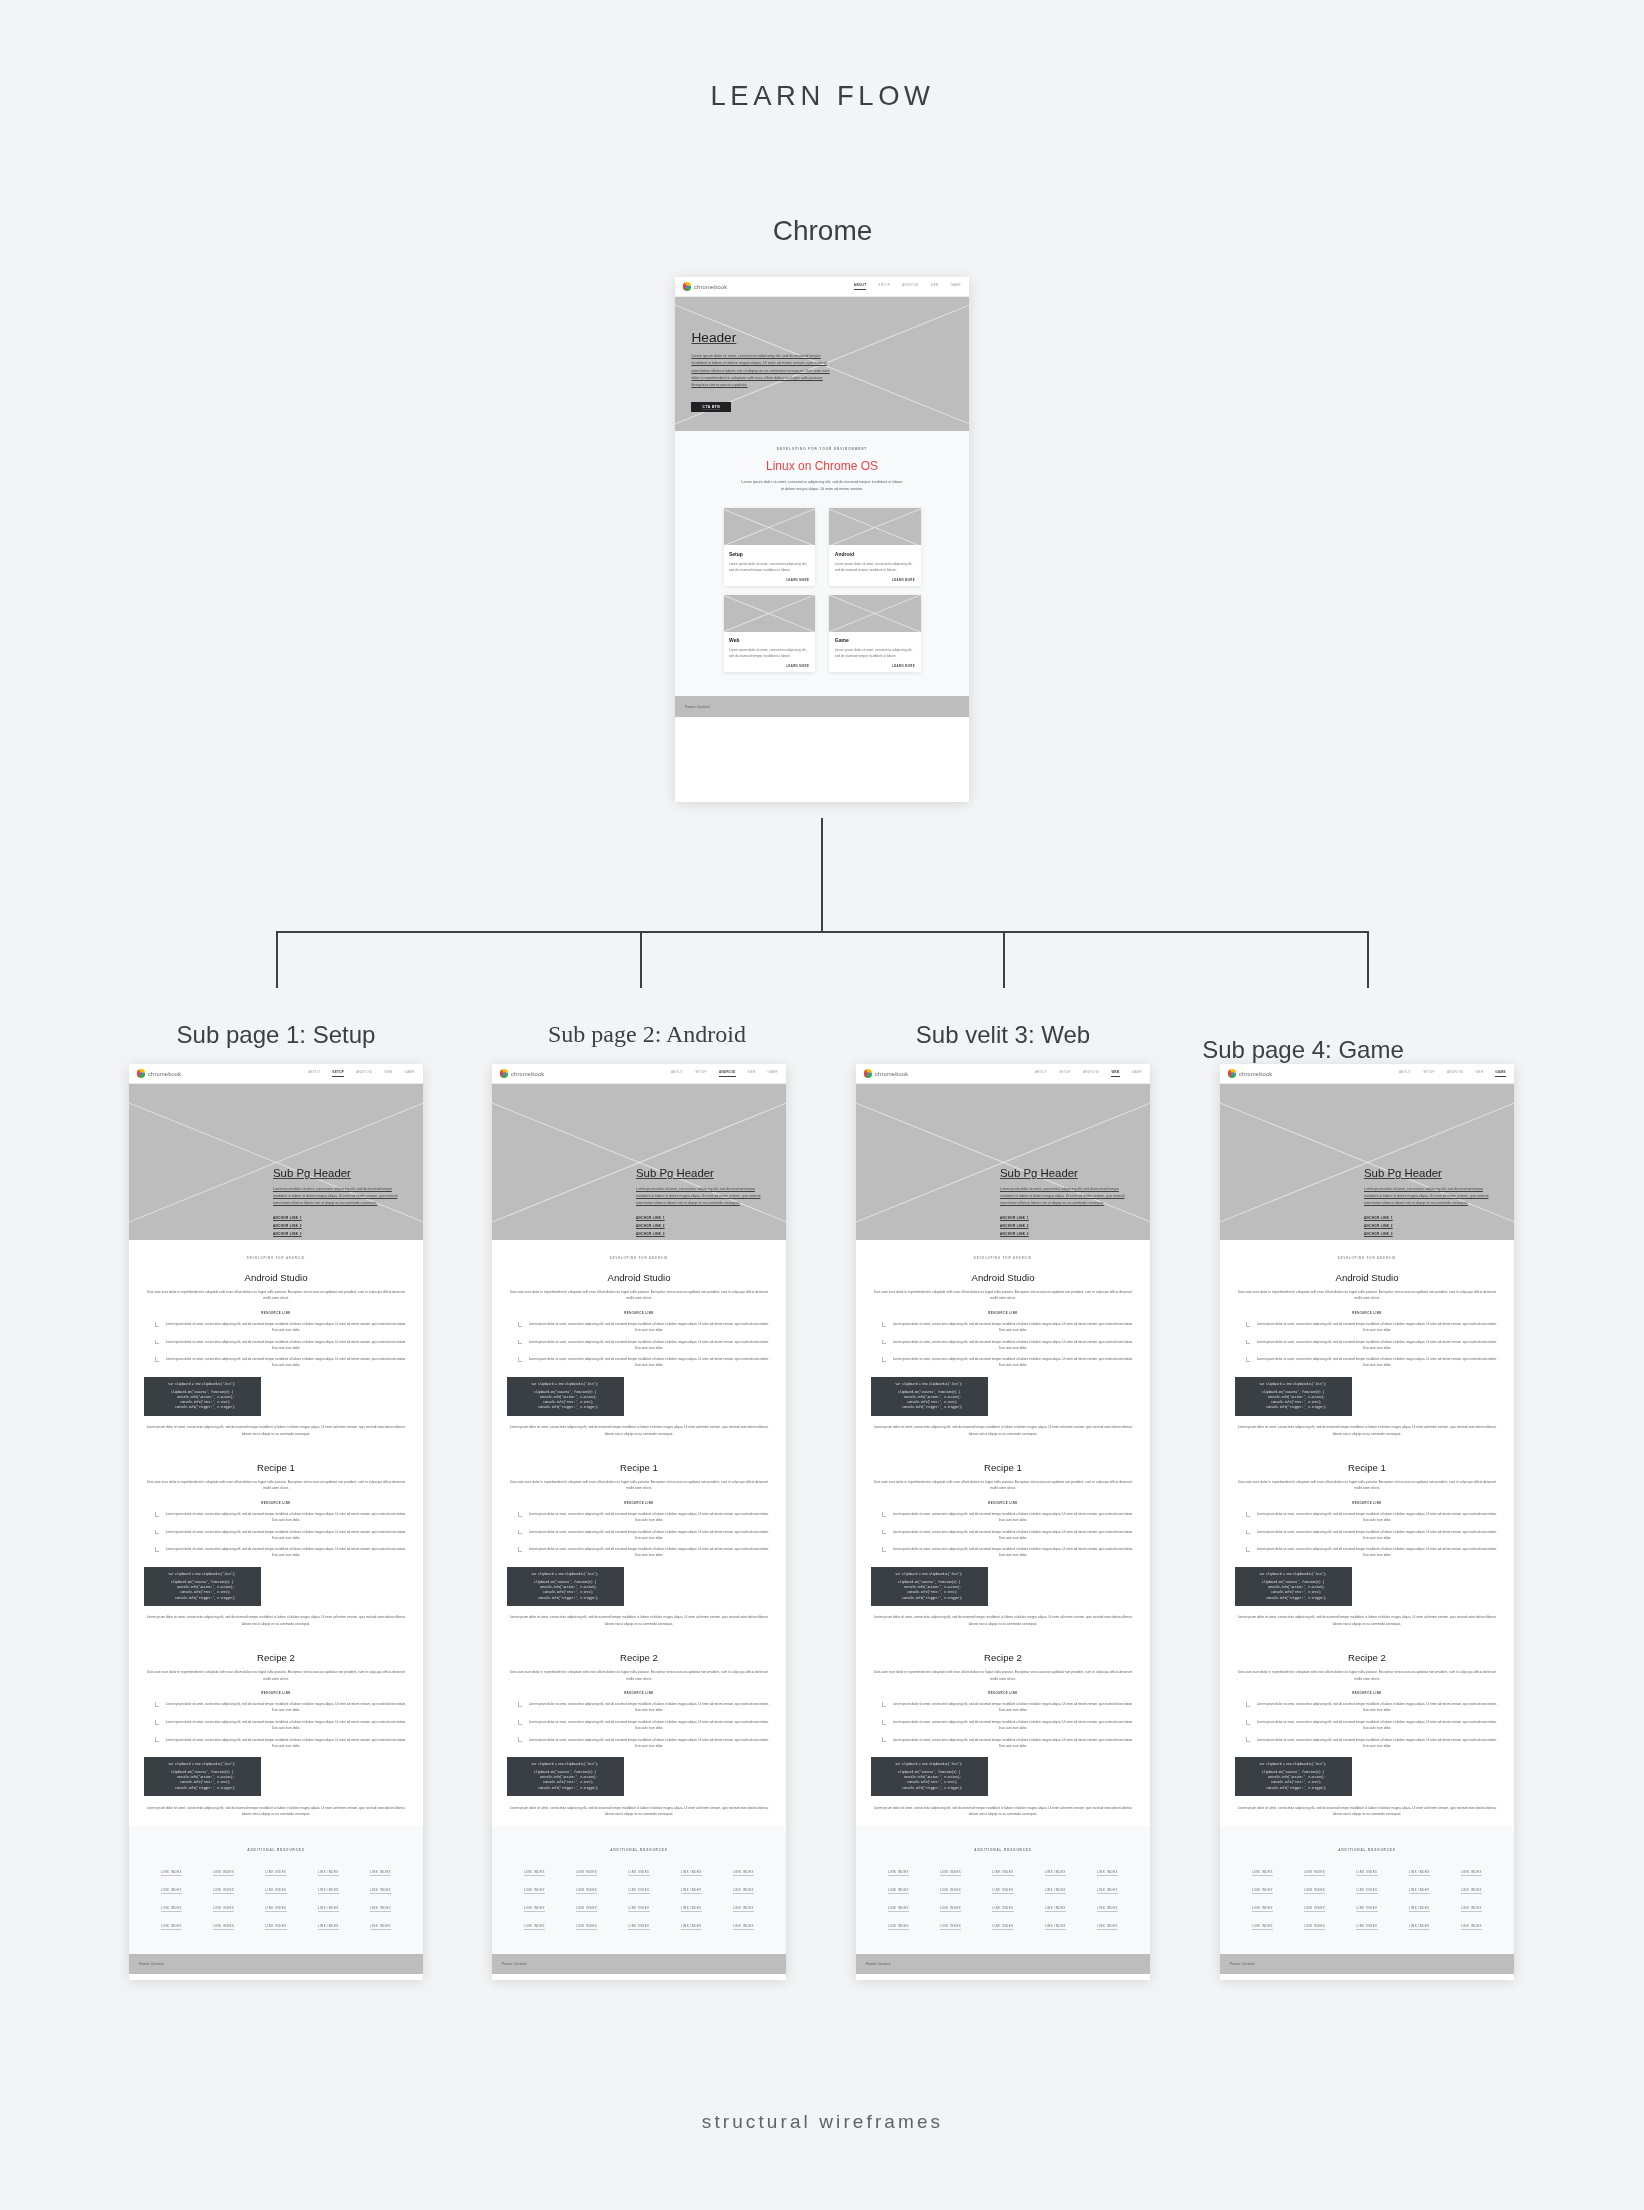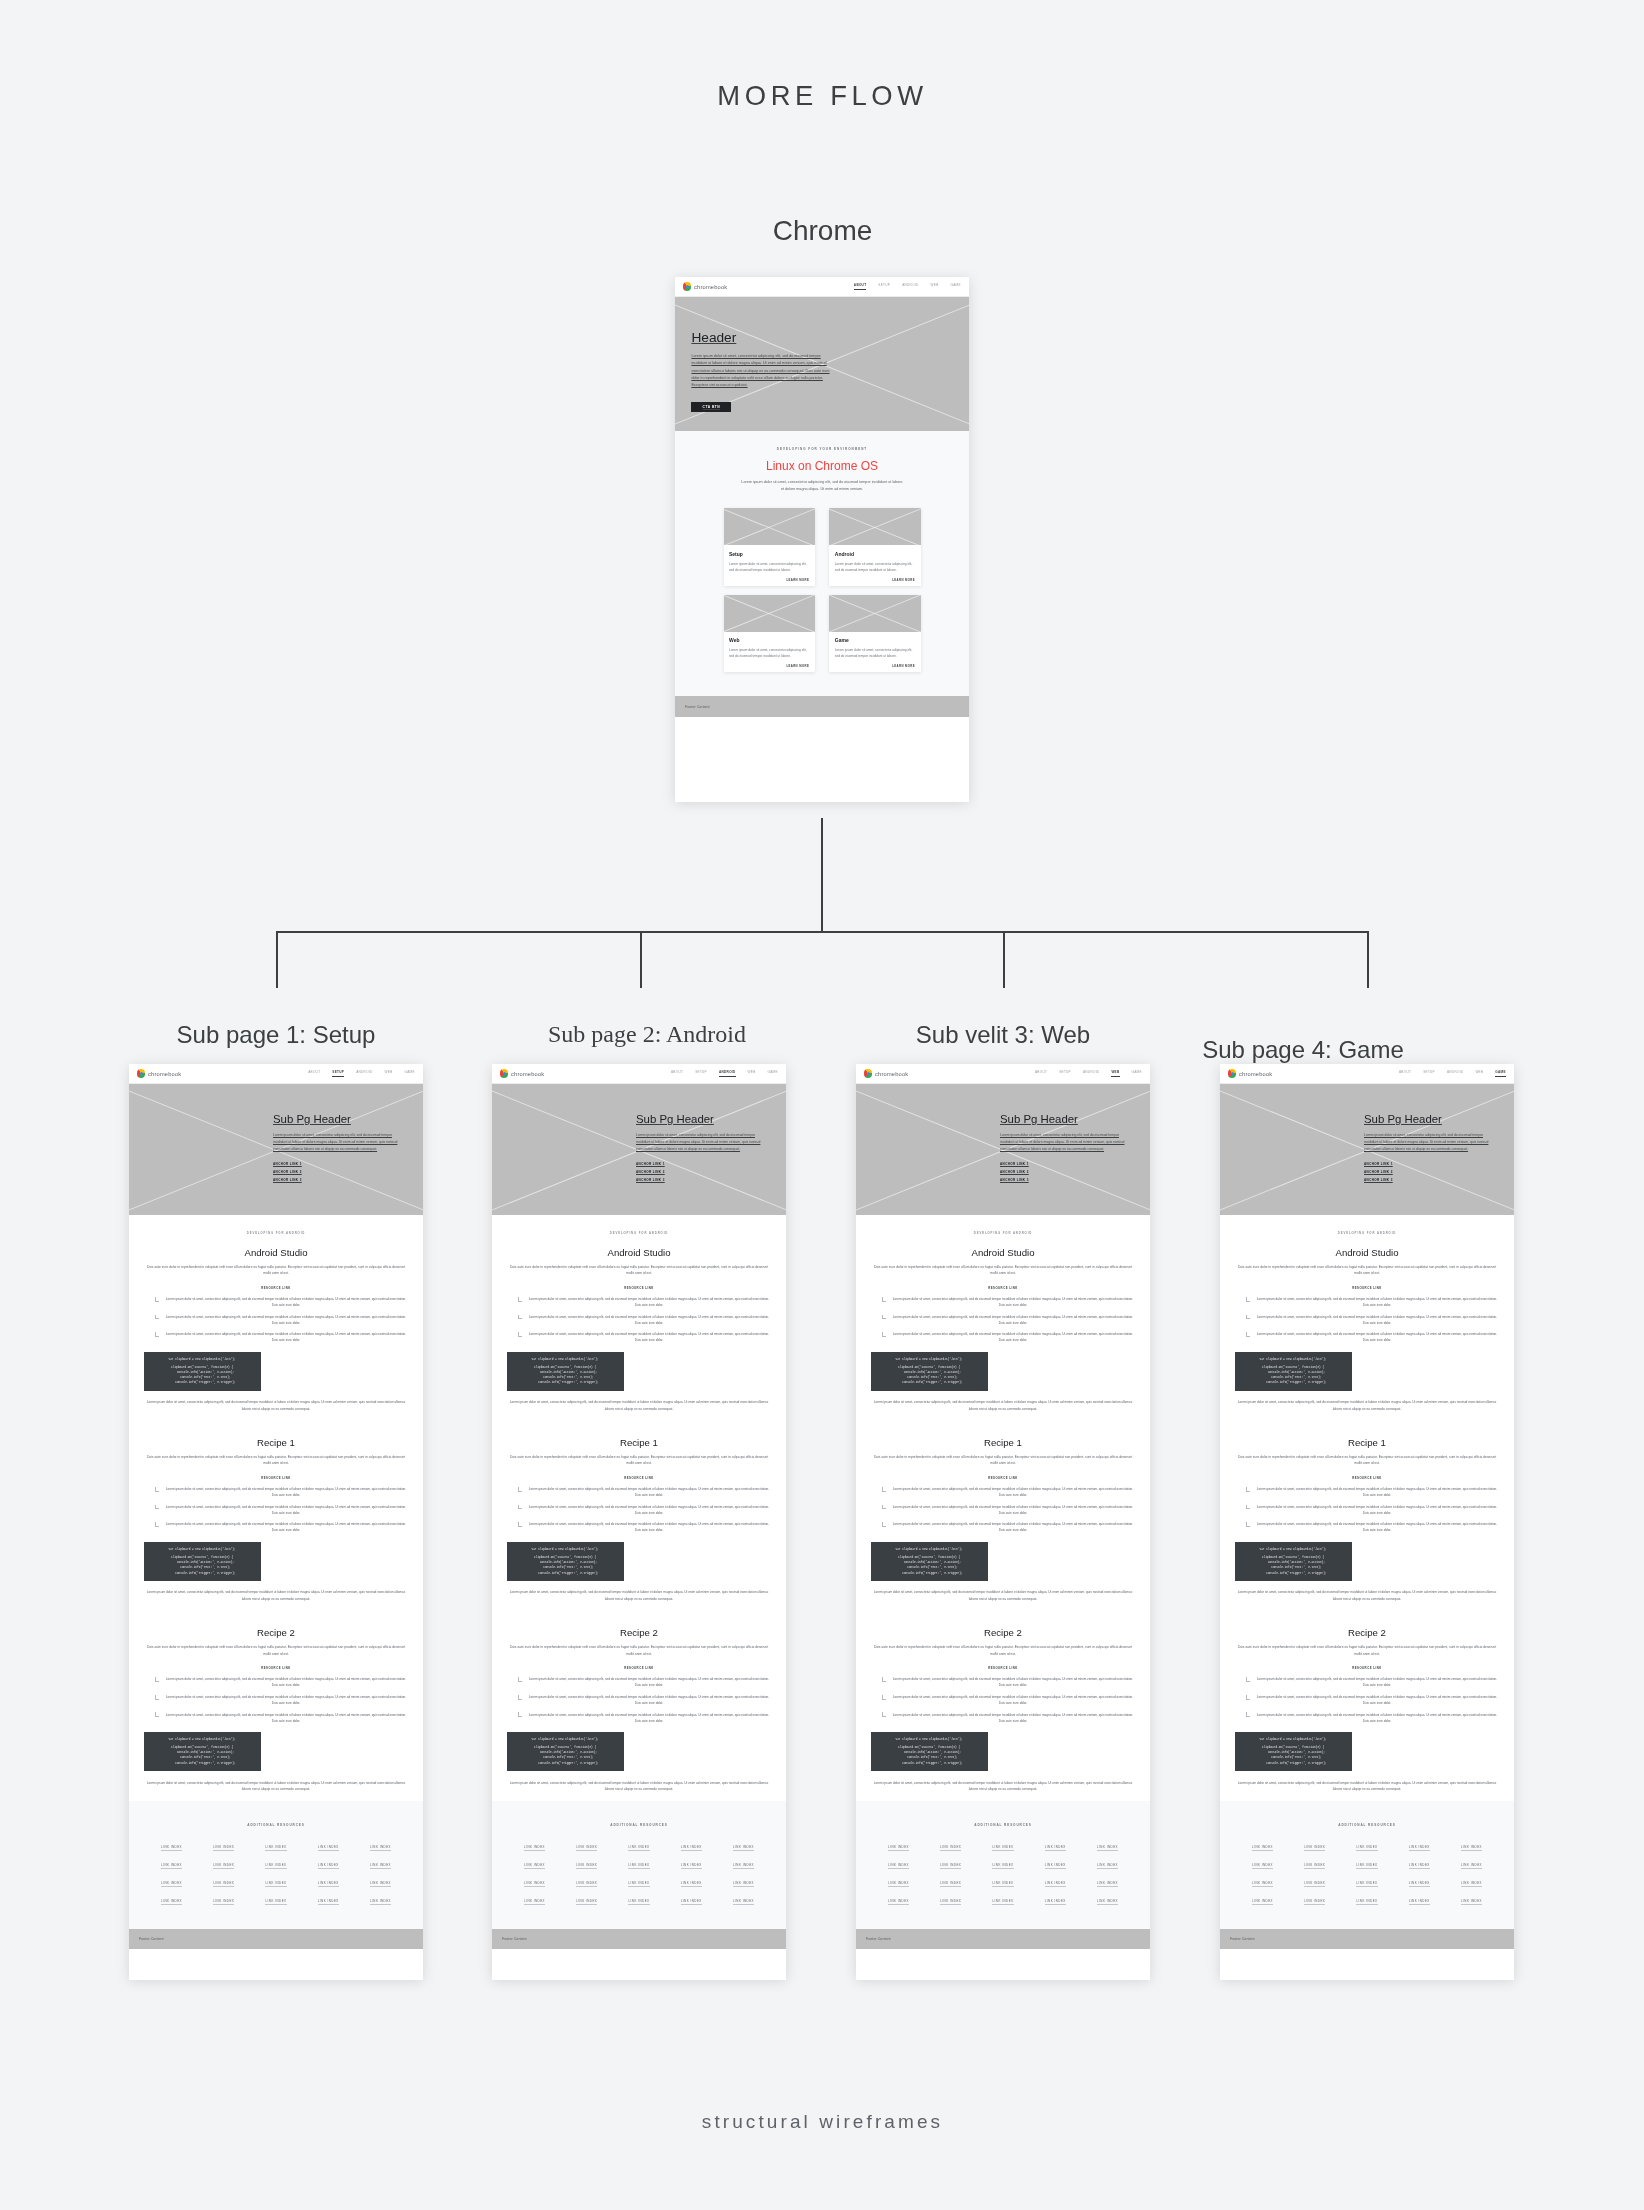--- a/index.html
+++ b/index.html
@@ -134,22 +134,22 @@
   .m-footer-text { font-size: 3.7px; color: #616161; }
 
   
   .sub-mock { width: 294px; height: 916px; top: 1064px; }
   #sub1 { left: 129px; }
   #sub2 { left: 492px; }
   #sub3 { left: 856px; }
   #sub4 { left: 1220px; }
 
   .sub-hero {
-    height: 131px; position: relative; display: flex;
-    justify-content: flex-end; align-items: center; padding-right: 20px;
+    height: 156px; position: relative; display: flex;
+    justify-content: flex-end; align-items: flex-end; padding-right: 20px;
   }
   .sub-hero-inner { width: 130px; position: relative; z-index: 2; }
   .sub-h1 { font-size: 11.4px; font-weight: 400; color: #202124; }
   .sub-hero-p { margin-top: 7.3px; font-size: 3.4px; line-height: 2; color: #4a4a4a; }
   .anchors { margin-top: 9.1px; }
   .anchor {
     font-size: 3px; font-weight: 700; letter-spacing: 0.4px;
     color: #202124; margin-bottom: 4.1px;
   }
 
@@ -194,21 +194,21 @@
     justify-items: center;
   }
   .link-index {
     font-size: 2.9px; letter-spacing: 0.5px; color: #5f6368;
     border-bottom: 0.6px solid #c3c7cb; padding-bottom: 0.9px;
   }
 </style>
 </head>
 <body>
 
-<div class="flow-title">MORE FLOW</div>
+<div class="flow-title">LEARN FLOW</div>
 
 <div class="node-title" id="landing-title">Chrome</div>
 
 <div class="mock" id="landing-mock">
 
   <div class="m-nav">
     <div class="m-logo">
       <span class="chrome-dot"></span>
       <span class="m-logo-text">chromebook</span>
     </div>

